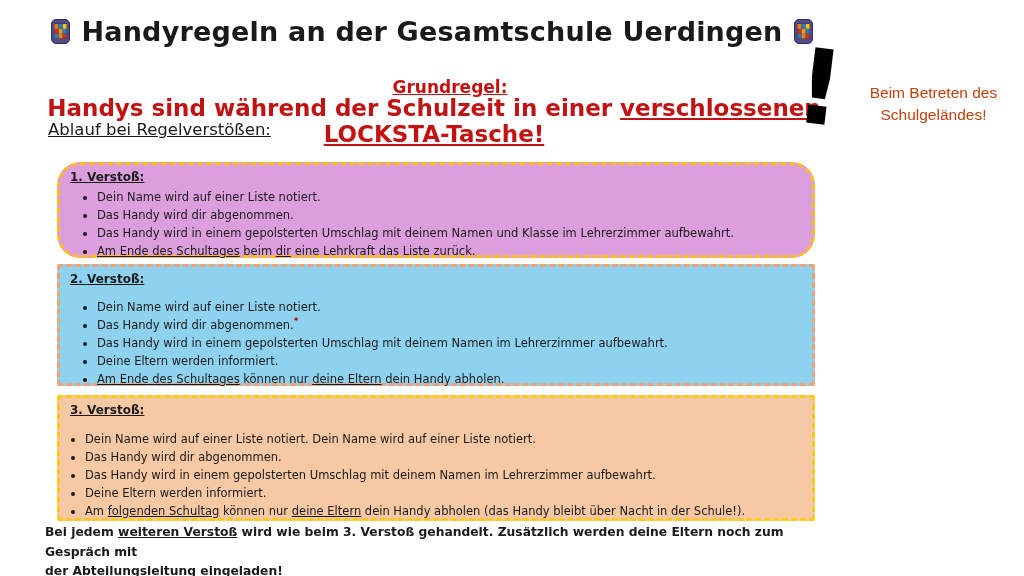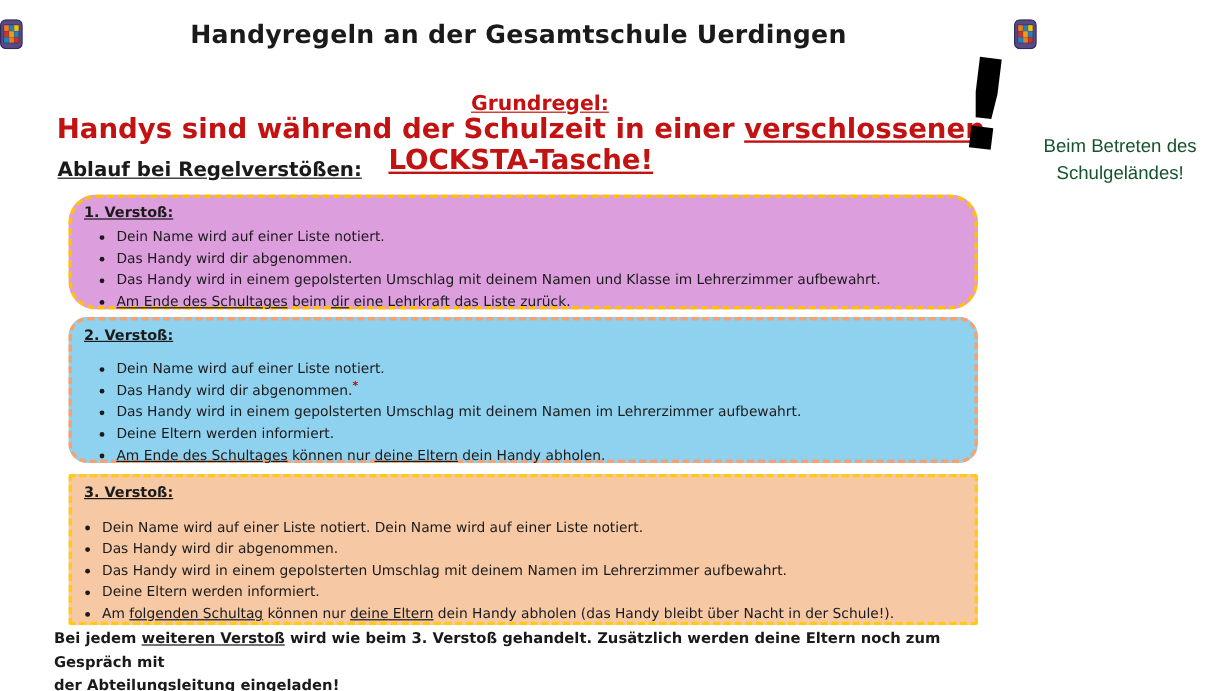--- a/index.html
+++ b/index.html
@@ -7,22 +7,22 @@
     position:relative;
     width:1024px;height:576px;
     background:#ffffff;
     font-family:"DejaVu Sans",sans-serif;
     color:#1a1a1a;
     overflow:hidden;
   }
   
   .title-row{
     position:absolute;top:16px;left:0;width:864px;
-    display:flex;justify-content:space-between;align-items:center;gap:11px;
-    font-size:21px;font-weight:bold;letter-spacing:0.2px;
+    display:flex;justify-content:center;align-items:center;gap:11px;
+    font-size:27px;font-weight:bold;letter-spacing:0.2px;
   }
   .phone-icon{display:inline-block;width:19px;height:25px;}
   
   .grundregel{
     position:absolute;top:61px;left:0;width:900px;
     text-align:center;font-size:17px;font-weight:bold;
     color:#c21212;text-decoration:underline;margin-top:16px;
   }
   
   .main-rule{
@@ -31,37 +31,37 @@
   }
   
   .notice{position:absolute;left:796px;top:30px;width:226px;display:flex;}
   .excl{
     font-size:104px;font-weight:900;line-height:100px;
     transform:rotate(7deg);color:#000;
     font-family:"DejaVu Sans",sans-serif;
     flex:0 0 auto;margin-top:8px;
   }
   .notice-text{
-    margin-left:4px;margin-top:82px;width:172px;
+    margin-left:4px;margin-top:52px;width:172px;
     font-family:"Liberation Sans",sans-serif;font-weight:400;
     font-size:15.5px;line-height:1.45;text-align:center;
-    white-space:pre-line;color:#14532d;
+    white-space:pre-line;color:#c2410c;
   }
   
   .section-heading{
-    position:absolute;left:48px;top:132px;
-    font-size:16.5px;font-weight:bold;text-decoration:underline;text-align:right;
+    position:absolute;left:48px;top:120px;
+    font-size:16.5px;font-weight:normal;text-decoration:underline;text-align:right;
   }
   
   .vbox{
     position:absolute;left:57px;width:758px;box-sizing:border-box;
     border:3px dashed #999;padding:5px 10px 2px 10px;border-radius:2px;
   }
   .vbox-1{top:162px;height:96px;border-radius:23px;}
-  .vbox-2{top:264px;height:122px;border-radius:16px;}
+  .vbox-2{top:264px;height:122px;}
   .vbox-3{top:395px;height:126px;}
   .vbox-heading{font-size:12px;font-weight:bold;text-decoration:underline;}
   .vbox ul{margin:4px 0 0 27px;padding:0;list-style:disc;}
   .vbox-2 ul{margin-top:12px;}
   .vbox-3 ul{margin-top:13px;margin-left:15px;}
   .vbox li{font-size:11.5px;line-height:18px;font-weight:500;}
   .u{text-decoration:underline;}
   sup.sup-star{color:#cc0000;font-size:9px;font-weight:bold;line-height:0;}
   
   .footer-note{

